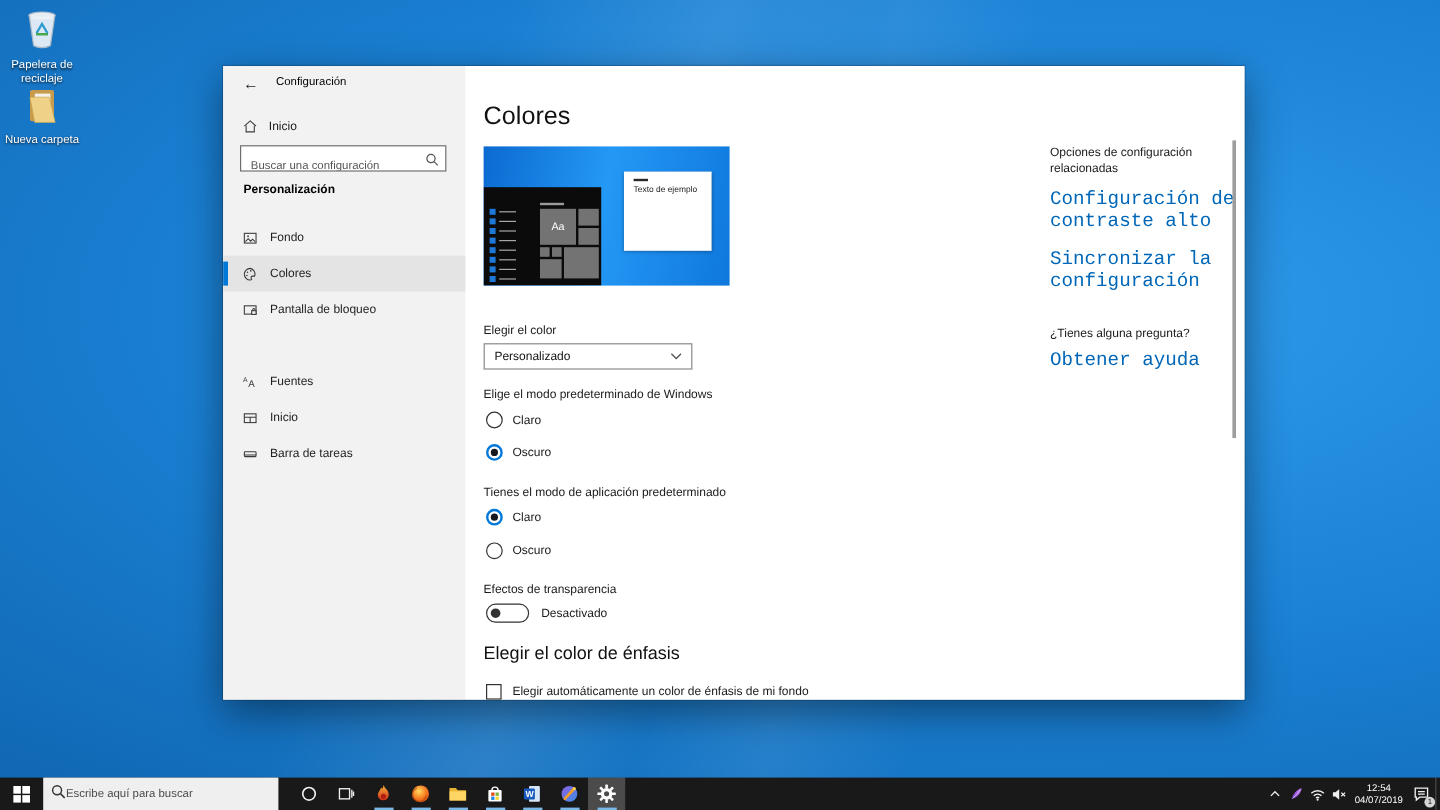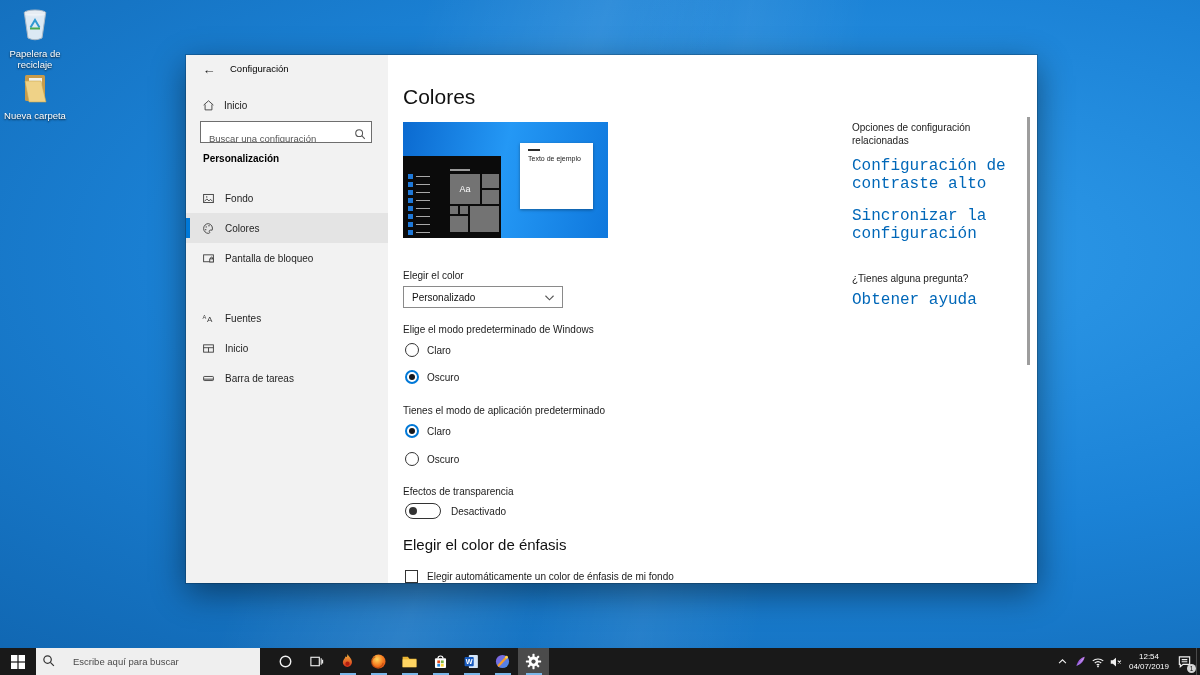--- a/index.html
+++ b/index.html
@@ -41,21 +41,21 @@
   .nav-item.selected .accentbar { position:absolute; left:0; top:5px; bottom:5px; width:4px; background:#0078d7; }
   .nav-ic { width:14px; height:14px; flex:0 0 14px; display:flex; align-items:center; justify-content:center; }
 
   .tb-controls { position:absolute; top:0; right:0; display:flex; }
   .tb-btn { width:29px; height:24px; display:flex; align-items:center; justify-content:center;
             font-size:11px; color:#404040; }
 
   .main { position:absolute; left:202px; top:0; right:0; bottom:0; background:#fff; }
   .page-title { position:absolute; left:15px; top:30px; font-size:21px; font-weight:300; color:#111; }
   .lbl10 { font-size:10px; color:#1a1a1a; }
-  .dropdown { position:absolute; left:15px; top:231px; width:160px; height:22px; border:1px solid #8a8a8a;
+  .dropdown { position:absolute; left:15px; top:231px; width:174px; height:22px; border:1px solid #8a8a8a;
               background:#fff; display:flex; align-items:center; justify-content:space-between;
               padding:0 8px; font-size:10px; color:#111; }
   .radio-row { position:absolute; display:flex; align-items:center; gap:8px; font-size:10px; }
   .radio { width:14px; height:14px; border:1.6px solid #333; border-radius:50%; background:#fff; position:relative; }
   .radio.sel { border:2px solid #0078d7; }
   .radio.sel::after { content:""; position:absolute; inset:2px; border-radius:50%; background:#16181d; }
   .toggle { width:36px; height:16px; border:1.6px solid #333; border-radius:9px; position:relative; background:#fff; }
   .toggle::after { content:""; position:absolute; left:3px; top:2.6px; width:8px; height:8px; border-radius:50%; background:#333; }
   .chkbox { width:13px; height:13px; border:1.6px solid #333; background:#fff; flex:0 0 13px; }
   .h-accent { position:absolute; left:15px; top:481px; font-size:15px; font-weight:400; color:#111; }
@@ -77,21 +77,21 @@
   .pv-card-text { position:absolute; left:8px; top:12px; font-size:7px; color:#222; }
 
   
   .taskbar { position:absolute; left:0; bottom:0; width:1200px; height:27px; background:#191919;
              display:flex; align-items:stretch; }
   .tk-slot { width:31px; height:27px; display:flex; align-items:center; justify-content:center; position:relative; }
   .tk-slot.hl { background:rgba(255,255,255,0.22); }
   .runline { position:absolute; bottom:0; left:50%; transform:translateX(-50%); width:16px; height:2px;
              background:#7ab6e8; }
   .tk-start { width:36px; display:flex; align-items:center; justify-content:center; }
-  .tk-search { width:224px; background:#efefef; display:flex; align-items:center; padding:0 6px; gap:18px; }
+  .tk-search { width:196px; background:#efefef; display:flex; align-items:center; padding:0 6px; gap:0; }
   .tk-search input { border:none; background:transparent; outline:none; font-size:9.5px; color:#333;
                      width:160px; font-family:"Liberation Sans",sans-serif; }
   .tk-search input::placeholder { color:#4a4a4a; opacity:1; }
   .tray { position:absolute; right:5px; top:0; height:27px; display:flex; align-items:center; }
   .tray-ic { width:18px; height:27px; display:flex; align-items:center; justify-content:center; position:relative; }
   .clock { width:48px; text-align:center; color:#fff; font-size:8px; line-height:1.25; }
   .badge { position:absolute; right:-1px; bottom:2px; width:9px; height:9px; border-radius:50%;
            background:#d6d6d6; color:#111; font-size:6.5px; display:flex; align-items:center; justify-content:center; }
   .show-desktop { position:absolute; right:0; top:0; width:4px; height:27px; border-left:1px solid #4a4a4a; }
 </style>
@@ -309,21 +309,21 @@
       <span class="toggle"></span>
       <span>Desactivado</span>
     </div>
 
     <div class="h-accent">Elegir el color de énfasis</div>
     <div class="radio-row" style="left:17px;top:515px;gap:9px;">
       <span class="chkbox"></span>
       <span>Elegir automáticamente un color de énfasis de mi fondo</span>
     </div>
 
-    <div class="abs" style="left:464px;top:67px;width:160px;">
+    <div class="abs" style="left:487px;top:67px;width:160px;">
       <div class="lbl10" style="line-height:1.25;">Opciones de configuración relacionadas</div>
       <div class="link" style="margin-top:10px;">Configuración de contraste alto</div>
       <div class="link" style="margin-top:14px;">Sincronizar la configuración</div>
       <div class="lbl10" style="margin-top:30px;">¿Tienes alguna pregunta?</div>
       <div class="link" style="margin-top:7px;">Obtener ayuda</div>
     </div>
 
     <div class="scroll-thumb"></div>
   </div>
 </div>

